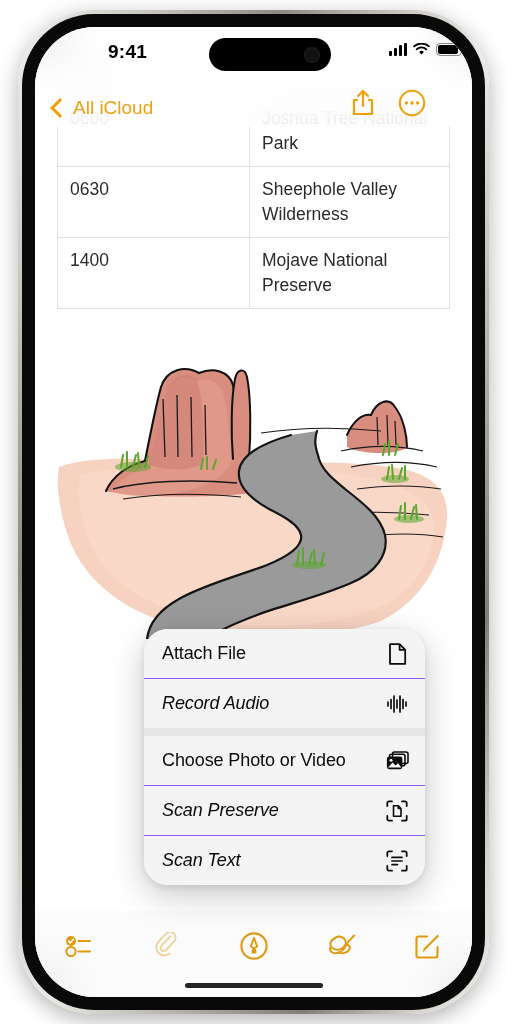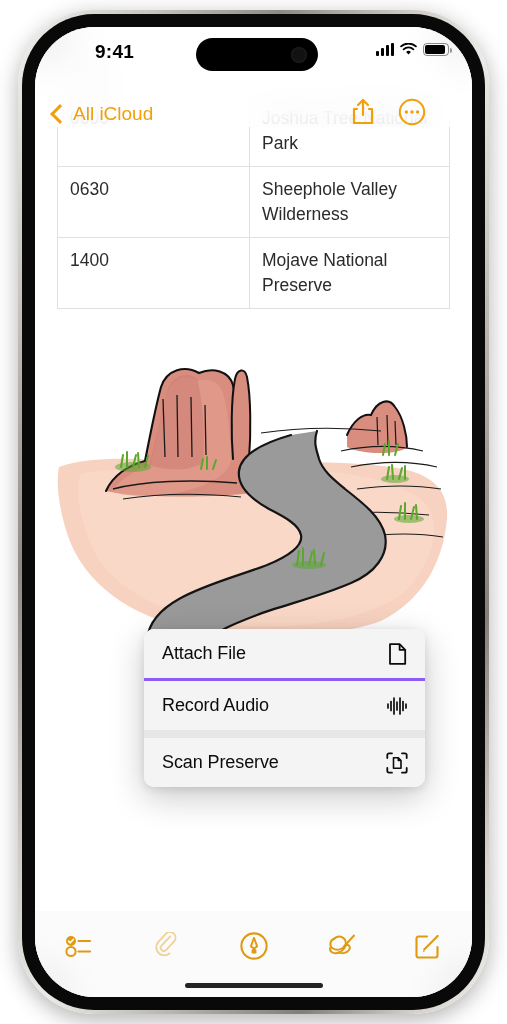--- a/index.html
+++ b/index.html
@@ -54,21 +54,21 @@
     border-radius: 3px;
   }
   #btn-silent { left: 12px; top: 214px; width: 4px; height: 34px; }
   #btn-volup  { left: 12px; top: 286px; width: 4px; height: 62px; }
   #btn-voldn  { left: 12px; top: 366px; width: 4px; height: 62px; }
   #btn-power  { right: 12px; top: 320px; width: 4px; height: 96px; }
 
   
   #status-bar {
     position: absolute;
-    left: 3px; top: 0;
+    left: 16px; top: 0;
     width: 437px;
     height: 54px;
     z-index: 40;
     pointer-events: none;
   }
   #status-time {
     position: absolute;
     left: 57px;
     top: 14px;
     font-size: 19px;
@@ -178,25 +178,24 @@
     width: 437px;
     height: 100px;
     background: rgba(255,255,255,0.82);
     backdrop-filter: blur(18px);
     -webkit-backdrop-filter: blur(18px);
     z-index: 30;
   }
   #nav-row {
     position: absolute;
     left: 0;
-    top: 68px;
+    top: 62px;
     width: 413px;
     height: 38px;
     display: flex;
-    align-items: center;
   }
   #back-button {
     display: flex;
     align-items: center;
     gap: 4px;
     margin-left: 18px;
     color: #efa00b;
     cursor: pointer;
   }
   #back-button .chev {
@@ -211,36 +210,36 @@
   #nav-spacer { flex: 1; }
   #share-button { margin-right: 22px; cursor: pointer; }
   #more-button { margin-right: 22px; cursor: pointer; }
 
   
   #attach-menu {
     position: absolute;
     left: 109px;
     top: 602px;
     width: 281px;
-    border-radius: 10px;
+    border-radius: 24px;
     background: #f4f4f4;
     box-shadow: 0 10px 34px rgba(0,0,0,0.22), 0 2px 8px rgba(0,0,0,0.10);
     overflow: hidden;
     z-index: 50;
   }
   .menu-group { background: #f4f4f4; }
   .menu-gap { height: 8px; background: #e6e6e6; }
   .menu-item {
     display: flex;
     align-items: center;
     height: 49px;
     padding: 0 16px 0 18px;
     cursor: pointer;
   }
-  .menu-item + .menu-item { border-top: 3px solid #8b5cf6; }
+  .menu-item + .menu-item { border-top: 1px solid #8b5cf6; font-style: italic; }
   .menu-label {
     flex: 1;
     font-size: 18px;
     color: #0b0b0b;
     letter-spacing: -0.1px;
   }
   .menu-icon {
     width: 24px;
     height: 24px;
     display: flex;
@@ -472,34 +471,64 @@
                 </g>
               </svg>
             </span>
           </div>
         </div>
 
         <div class="menu-gap"></div>
 
         <div class="menu-group">
           <div class="menu-item">
+            <span class="menu-label">Choose Photo or Video</span>
+            <span class="menu-icon">
+              <svg width="23" height="20" viewBox="0 0 23 20">
+                <rect x="6.5" y="1" width="15.5" height="11.5" rx="2" fill="none" stroke="#0b0b0b" stroke-width="1.6"></rect>
+                <rect x="3.5" y="3.2" width="15.5" height="11.5" rx="2" fill="none" stroke="#0b0b0b" stroke-width="1.6"></rect>
+                <rect x="0.9" y="5.4" width="15.5" height="12.8" rx="2.4" fill="#0b0b0b"></rect>
+                <circle cx="5" cy="9.3" r="1.5" fill="#f4f4f4"></circle>
+                <path d="M2 16.6 L6.6 11.6 L9.6 14.6 L12 12.2 L15.4 16.6 Z" fill="#f4f4f4"></path>
+              </svg>
+            </span>
+          </div>
+          <div class="menu-item">
             <span class="menu-label">Scan Preserve</span>
             <span class="menu-icon">
               <svg width="22" height="22" viewBox="0 0 22 22">
                 <g stroke="#0b0b0b" stroke-width="1.8" fill="none" stroke-linecap="round">
                   <path d="M1.3 6 V3 A1.7 1.7 0 0 1 3 1.3 H6"></path>
                   <path d="M16 1.3 H19 A1.7 1.7 0 0 1 20.7 3 V6"></path>
                   <path d="M20.7 16 V19 A1.7 1.7 0 0 1 19 20.7 H16"></path>
                   <path d="M6 20.7 H3 A1.7 1.7 0 0 1 1.3 19 V16"></path>
                 </g>
                 <path d="M7.5 5.8 H12.3 L15 8.5 V16.2 H7.5 Z" fill="none" stroke="#0b0b0b" stroke-width="1.6" stroke-linejoin="round"></path>
                 <path d="M12.3 5.8 V8.5 H15" fill="none" stroke="#0b0b0b" stroke-width="1.6" stroke-linejoin="round"></path>
               </svg>
             </span>
           </div>
+          <div class="menu-item">
+            <span class="menu-label">Scan Text</span>
+            <span class="menu-icon">
+              <svg width="22" height="22" viewBox="0 0 22 22">
+                <g stroke="#0b0b0b" stroke-width="1.8" fill="none" stroke-linecap="round">
+                  <path d="M1.3 6 V3 A1.7 1.7 0 0 1 3 1.3 H6"></path>
+                  <path d="M16 1.3 H19 A1.7 1.7 0 0 1 20.7 3 V6"></path>
+                  <path d="M20.7 16 V19 A1.7 1.7 0 0 1 19 20.7 H16"></path>
+                  <path d="M6 20.7 H3 A1.7 1.7 0 0 1 1.3 19 V16"></path>
+                </g>
+                <g stroke="#0b0b0b" stroke-width="1.7" stroke-linecap="round">
+                  <path d="M6 7.4 H16"></path>
+                  <path d="M6 11 H16"></path>
+                  <path d="M6 14.6 H11.5"></path>
+                </g>
+              </svg>
+            </span>
+          </div>
         </div>
 
       </div>
 
       <div id="toolbar">
 
         <div class="tool-btn">
           <svg width="28" height="24" viewBox="0 0 28 24">
             <circle cx="6" cy="7" r="5" fill="#e09a10"></circle>
             <path d="M3.6 7.1 L5.3 8.8 L8.5 5.3" stroke="#fafafa" stroke-width="1.7" fill="none" stroke-linecap="round" stroke-linejoin="round"></path>

